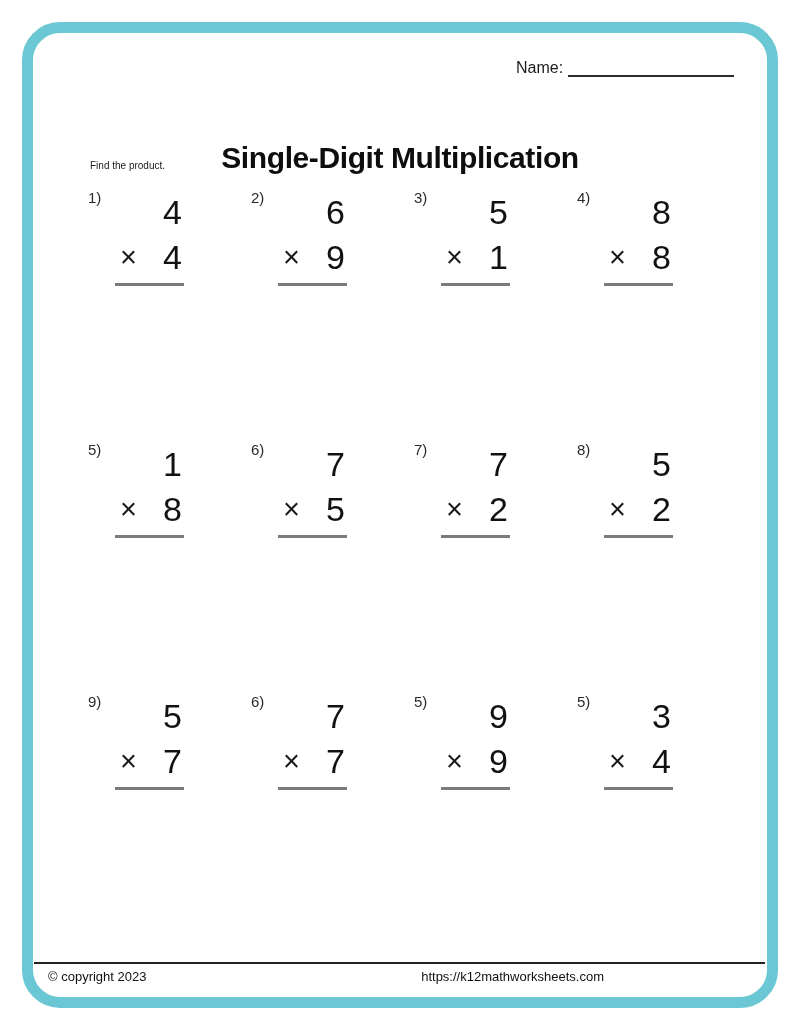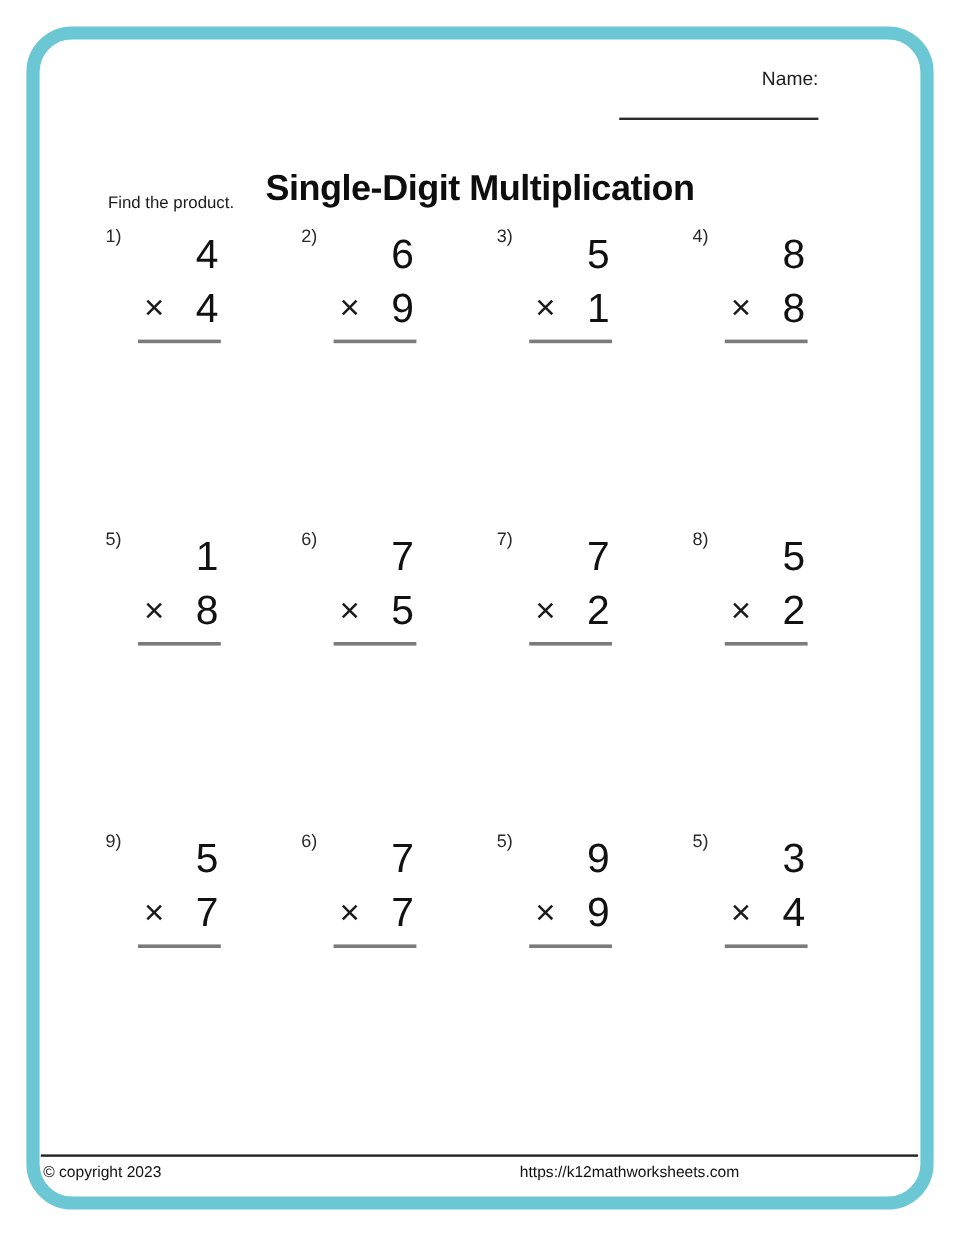--- a/index.html
+++ b/index.html
@@ -16,41 +16,41 @@
     left:22px; top:22px;
     width:734px; height:964px;
     border:11px solid #6cc7d4;
     border-radius:38px;
     background:#ffffff;
   }
   .name-row {
     position:absolute;
     top:58px; left:516px;
     display:flex; align-items:flex-end; gap:5px;
-    font-size:16px; color:#1c1c1c;flex-direction:column;
+    font-size:16px; color:#1c1c1c;
   }
   .name-line {
     display:inline-block;
     width:166px; height:17px;
     border-bottom:2px solid #2b2b2b;
   }
   .title {
     position:absolute;
     top:101px; left:0;
     width:100%;
     text-align:center;
     font-size:30px; font-weight:bold;
     letter-spacing:-0.4px;
     color:#0e0e0e;
     margin-top:40px;
   }
   .instruction {
     position:absolute;
     top:160px; left:90px;
-    font-size:14px; color:#1a1a1a;
+    font-size:10px; color:#1a1a1a;
   }
   .problems-grid {
     position:absolute;
     left:88px; top:189px;
     display:grid;
     grid-template-columns:repeat(4, 163px);
     grid-auto-rows:252px;
   }
   .problem { position:relative; }
   .plabel {
@@ -80,21 +80,21 @@
     left:34px; top:962px;
     width:731px;
     border-top:2px solid #222222;
   }
   .footer {
     position:absolute;
     left:34px; top:969px;
     width:584px;
     display:flex; justify-content:space-between;
     box-sizing:border-box;
-    padding:0 2px;
+    padding:0 14px;
     font-size:13px; color:#111111;
   }
 </style>
 </head>
 <body>
 
 <div class="page">
   <div class="frame"></div>
 
   <div class="name-row">

